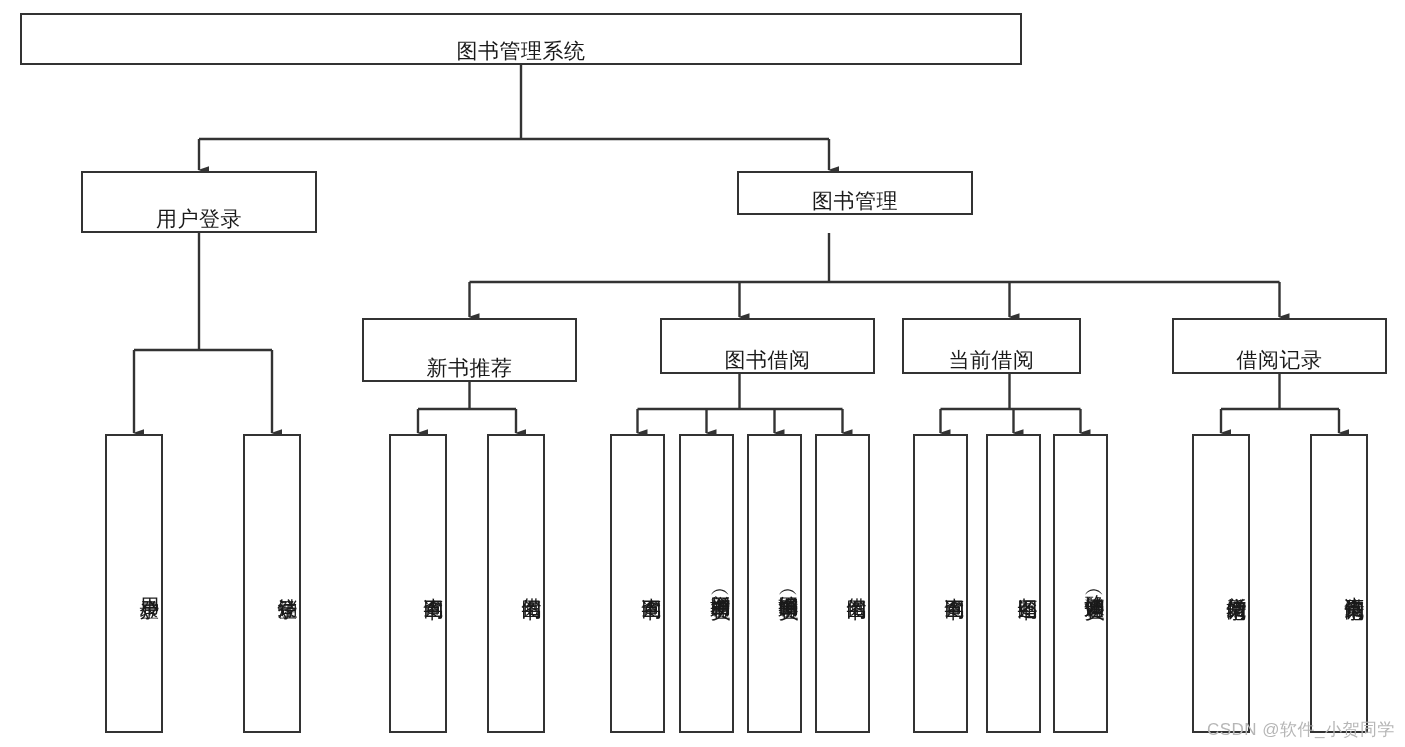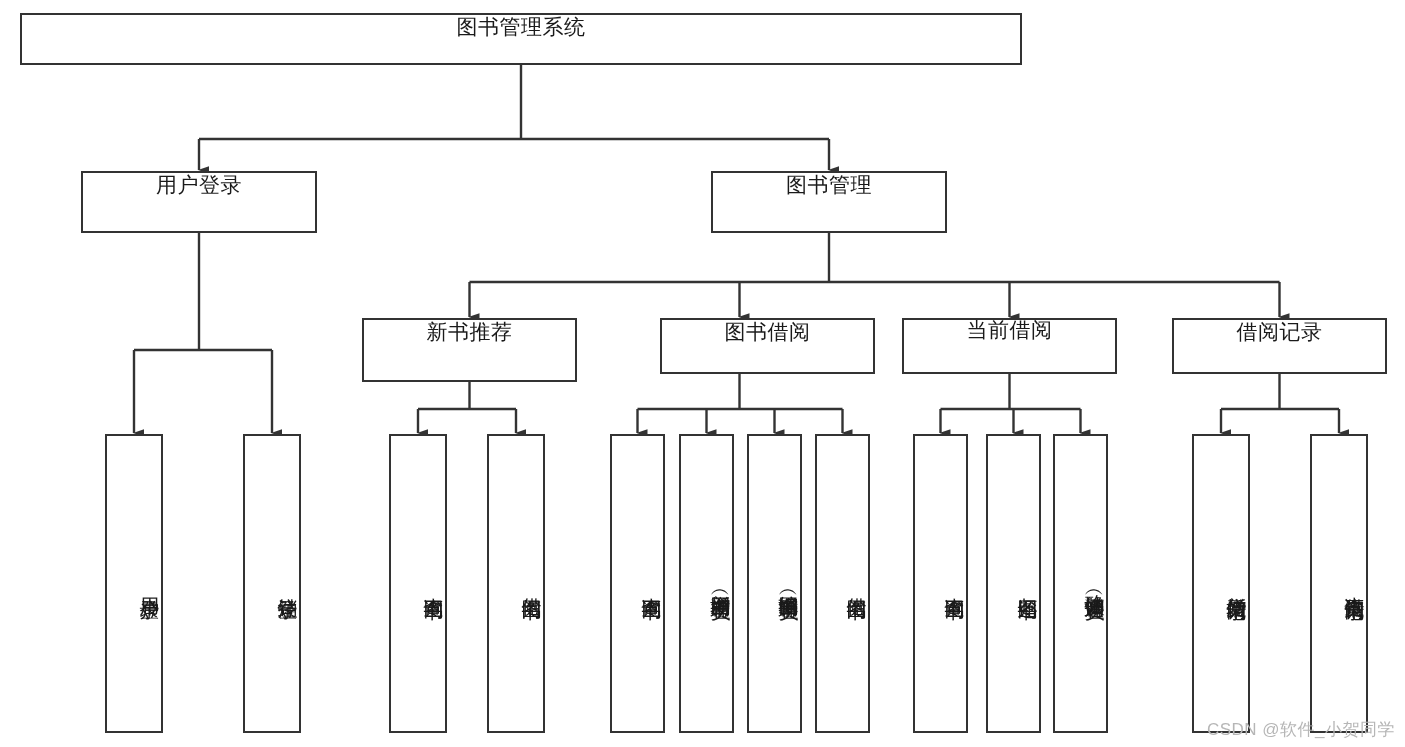--- a/index.html
+++ b/index.html
@@ -24,21 +24,21 @@
     width: 1405px;
     height: 747px;
   }
   .node {
     position: absolute;
     box-sizing: border-box;
     border: 2px solid #333333;
     background: #ffffff;
     color: #1a1a1a;
     display: flex;
-    align-items: flex-start;
+    align-items: flex-end;
     justify-content: center;
     text-align: center;
     line-height: 1.12;
     overflow: hidden;
   }
   .node.horiz {
     font-size: 21px;
     letter-spacing: 0.5px;
   }
   .node.vert {
@@ -117,30 +117,30 @@
         <path d="M1339,409 L1339,433" marker-end="url(#arrowhead)"></path>
       </g>
   </svg>
   <div id="nodes-layer">
       <div class="node horiz" id="node-root" style="left: 20px; top: 13px; width: 1002px; height: 52px;">
         <span class="label">图书管理系统</span>
       </div>
       <div class="node horiz" id="node-login" style="left: 81px; top: 171px; width: 236px; height: 62px;">
         <span class="label">用户登录</span>
       </div>
-      <div class="node horiz" id="node-bookmgmt" style="left: 711px; top: 171px; width: 236px; height: 62px;">
+      <div class="node horiz" id="node-bookmgmt" style="left: 737px; top: 171px; width: 236px; height: 44px;">
         <span class="label">图书管理</span>
       </div>
       <div class="node horiz" id="node-newbook" style="left: 362px; top: 318px; width: 215px; height: 64px;">
         <span class="label">新书推荐</span>
       </div>
       <div class="node horiz" id="node-borrow" style="left: 660px; top: 318px; width: 215px; height: 56px;">
         <span class="label">图书借阅</span>
       </div>
-      <div class="node horiz" id="node-current" style="left: 902px; top: 318px; width: 215px; height: 56px; font-family: Liberation Mono, monospace;">
+      <div class="node horiz" id="node-current" style="left: 902px; top: 318px; width: 179px; height: 56px;">
         <span class="label">当前借阅</span>
       </div>
       <div class="node horiz" id="node-records" style="left: 1172px; top: 318px; width: 215px; height: 56px;">
         <span class="label">借阅记录</span>
       </div>
       <div class="node vert" id="node-l-login" style="left: 105px; top: 434px; width: 58px; height: 299px;">
         <span class="label">用户登录</span>
       </div>
       <div class="node vert" id="node-l-logout" style="left: 243px; top: 434px; width: 58px; height: 299px;">
         <span class="label">注销登录</span>

